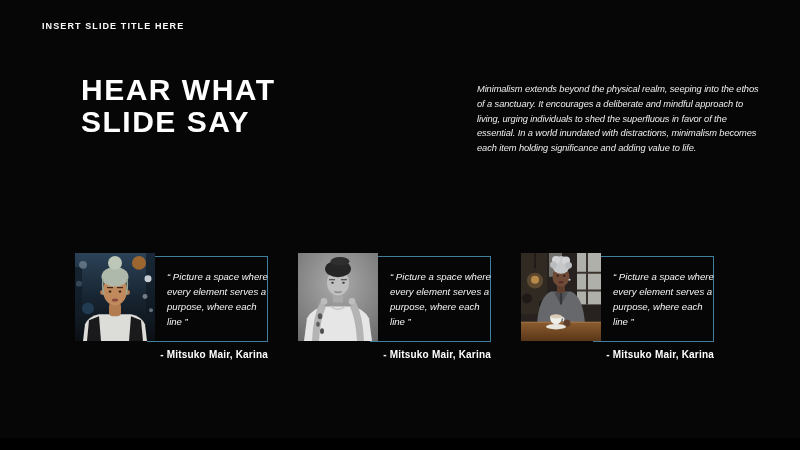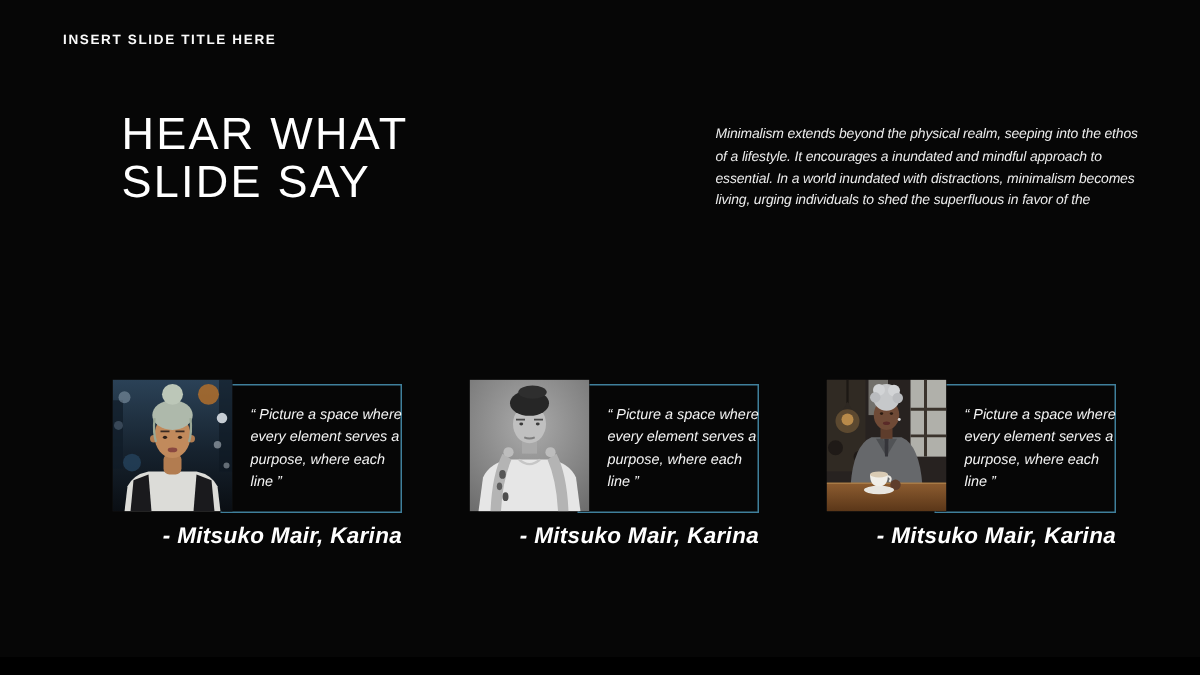--- a/index.html
+++ b/index.html
@@ -16,73 +16,73 @@
     overflow:hidden;
     color:#fff;
   }
   .slide-header{
     position:absolute;left:42px;top:21px;
     font-size:9px;font-weight:700;letter-spacing:1.1px;
     color:#fafafa;
   }
   .heading{
     position:absolute;left:81px;top:74px;
-    font-size:30px;font-weight:400;letter-spacing:1.5px;
+    font-size:30px;font-weight:700;letter-spacing:1.5px;
     color:#ffffff;
   }
   .heading .line{white-space:nowrap;line-height:32px;}
   .intro{
     position:absolute;left:477px;top:82px;
     font-size:9.3px;color:#ececec;letter-spacing:-0.1px;
   }
   .intro .line{white-space:nowrap;line-height:14.8px;font-style:italic;}
   .cards{
     position:absolute;left:75px;top:253px;
-    display:flex;gap:45px;
+    display:flex;gap:30px;
   }
   .card{position:relative;width:193px;height:110px;}
   .quote-box{
     position:absolute;left:72px;top:3px;width:121px;height:86px;
     border:1px solid var(--accent);
     z-index:1;
   }
   .quote{
     position:absolute;left:19px;top:12px;
     font-style:italic;font-size:9.6px;color:#f5f5f5;
   }
   .quote .line{white-space:nowrap;line-height:15px;}
   .photo{
     position:absolute;left:0;top:0;width:80px;height:88px;
     z-index:2;overflow:hidden;background:#111;
   }
   .photo svg{display:block;width:100%;height:100%;}
   .attribution{
     position:absolute;right:0;top:96px;
-    font-size:15px;font-weight:700;letter-spacing:0.2px;color:#ffffff;
+    font-size:10px;font-weight:700;letter-spacing:0.2px;color:#ffffff;
     white-space:nowrap;
-    font-style:italic;
   }
 </style>
 </head>
 <body>
 
 <div class="slide">
 
   <div class="slide-header">INSERT SLIDE TITLE HERE</div>
 
   <div class="heading">
       <div class="line">HEAR WHAT</div>
       <div class="line">SLIDE SAY</div>
     </div>
 
   <div class="intro">
       <div class="line">Minimalism extends beyond the physical realm, seeping into the ethos</div>
-      <div class="line">of a lifestyle. It encourages a inundated and mindful approach to</div>
+      <div class="line">of a sanctuary. It encourages a deliberate and mindful approach to</div>
+      <div class="line">living, urging individuals to shed the superfluous in favor of the</div>
       <div class="line">essential. In a world inundated with distractions, minimalism becomes</div>
-      <div class="line">living, urging individuals to shed the superfluous in favor of the</div>
+      <div class="line">each item holding significance and adding value to life.</div>
     </div>
 
   <div class="cards">
 
     <div class="card">
       <div class="quote-box">
         <div class="quote">
             <div class="line">“ Picture a space where</div>
             <div class="line">every element serves a</div>
             <div class="line">purpose, where each</div>

